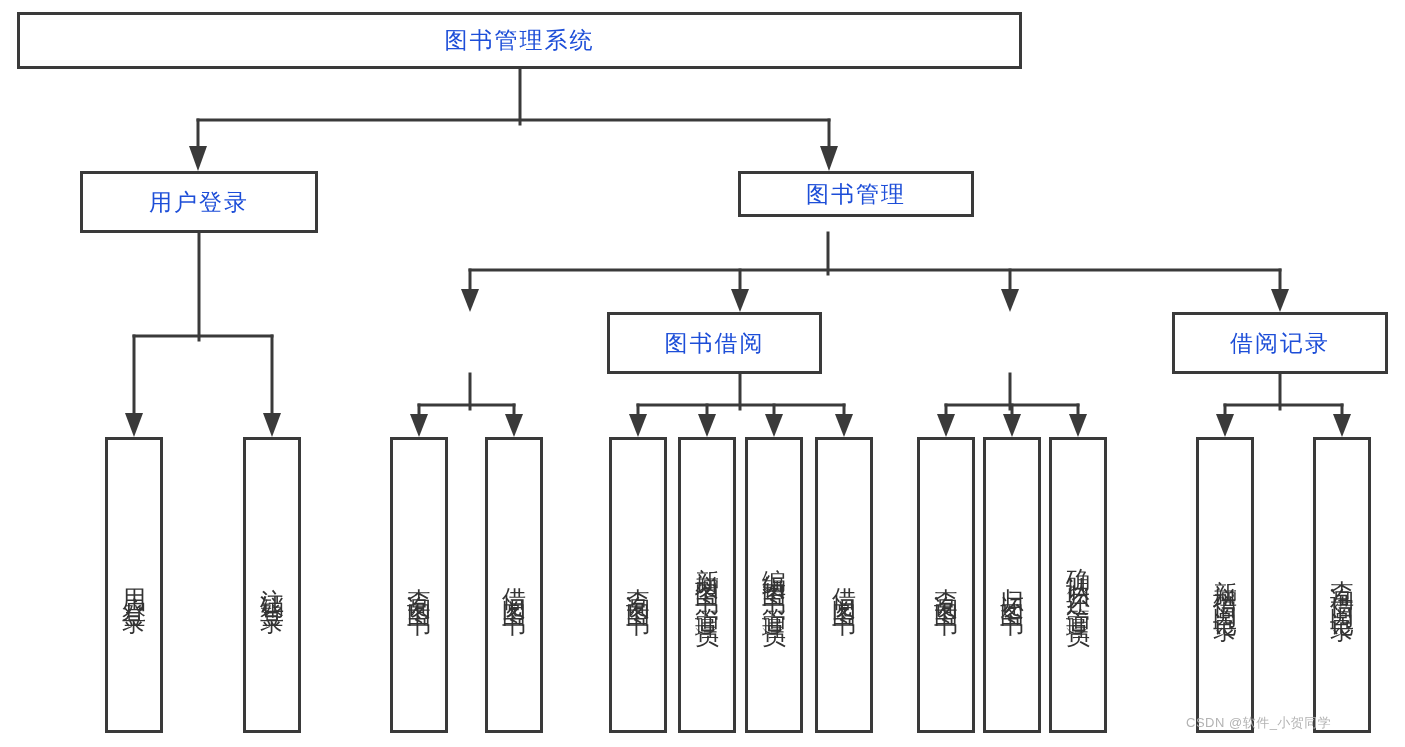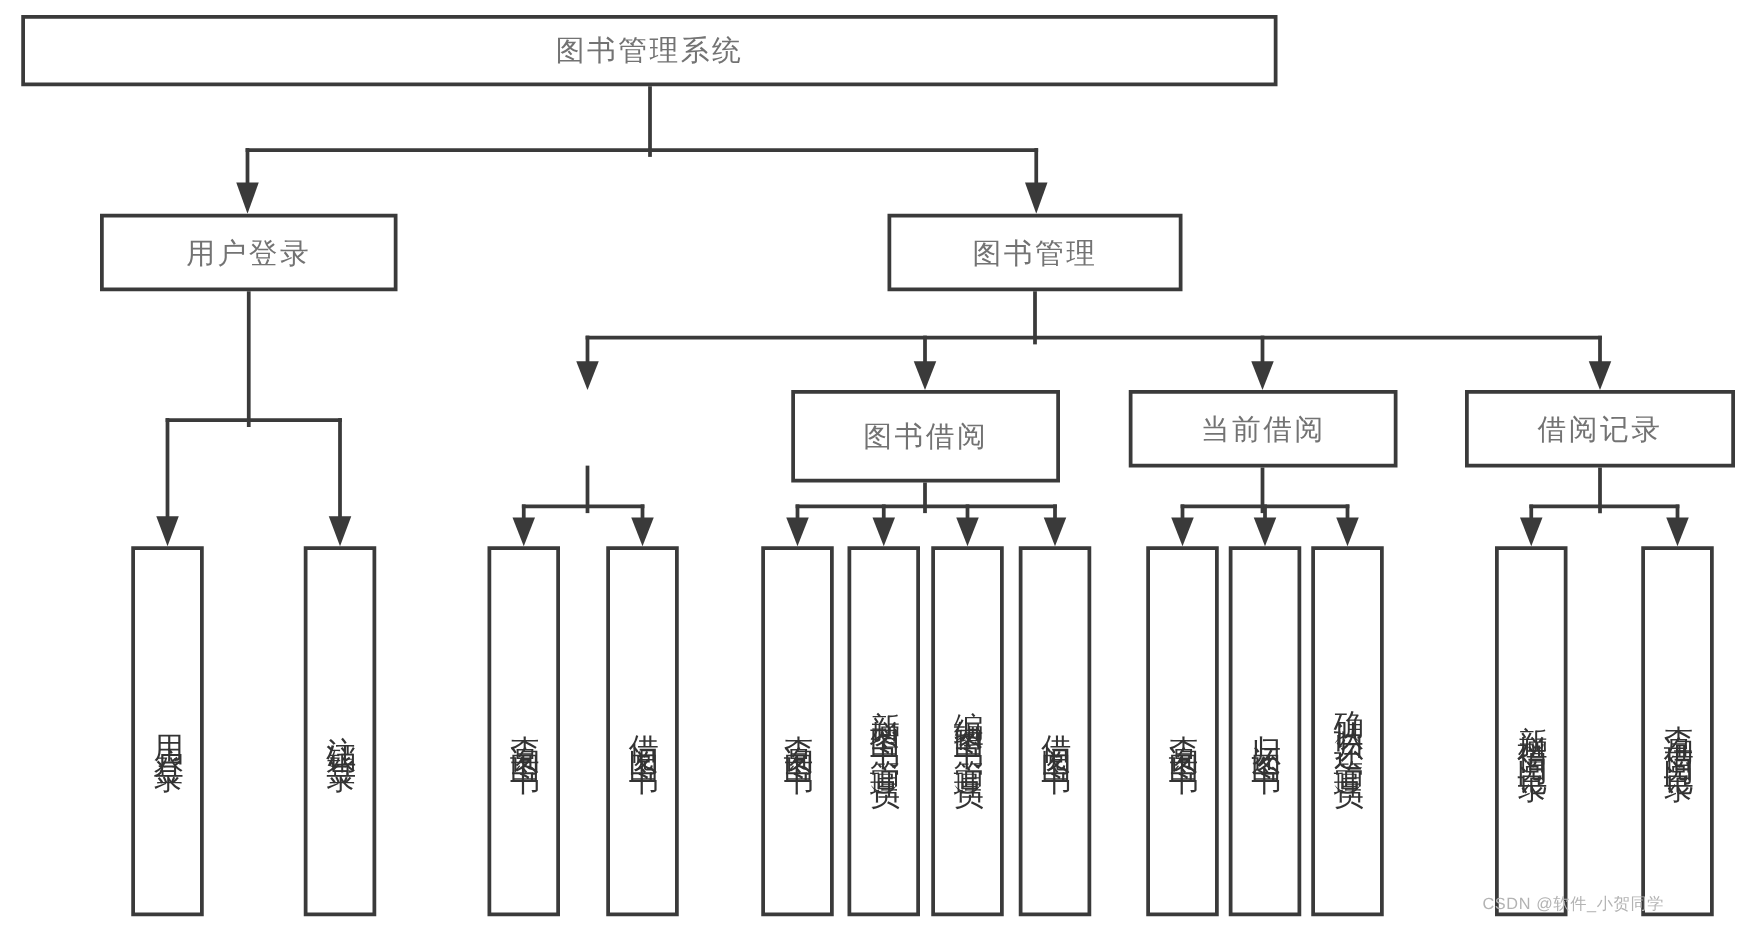--- a/index.html
+++ b/index.html
@@ -28,21 +28,21 @@
     background: #ffffff;
     border: 3px solid #3a3a3a;
     display: flex;
     align-items: center;
     justify-content: center;
     z-index: 2;
   }
   .box.h span {
     font-size: 23px;
     letter-spacing: 2px;
-    color: #737373;
+    color: #1d4ed8;
     white-space: nowrap;
   }
   .box.v span {
     writing-mode: vertical-rl;
     text-orientation: mixed;
     font-size: 24px;
     letter-spacing: 8px;
     line-height: 1;
     color: #333333;
   }
@@ -128,29 +128,26 @@
     </g>
   </svg>
 
   <div class="box h" style="left:17px;top:12px;width:1005px;height:57px">
     <span>图书管理系统</span>
   </div>
 
   <div class="box h" style="left:80px;top:171px;width:238px;height:62px">
     <span>用户登录</span>
   </div>
-  <div class="box h" style="left:710px;top:171px;width:236px;height:62px">
+  <div class="box h" style="left:738px;top:171px;width:236px;height:46px">
     <span>图书管理</span>
   </div>
 
-  <div class="box h" style="left:633px;top:312px;width:215px;height:74px">
+  <div class="box h" style="left:607px;top:312px;width:215px;height:62px">
     <span>图书借阅</span>
-  </div>
-  <div class="box h" style="left:903px;top:312px;width:215px;height:62px">
-    <span>当前借阅</span>
   </div>
   <div class="box h" style="left:1172px;top:312px;width:216px;height:62px">
     <span>借阅记录</span>
   </div>
 
   <div class="box v" style="left:105px;top:437px;width:58px;height:296px">
     <span>用户登录</span>
   </div>
   <div class="box v" style="left:243px;top:437px;width:58px;height:296px">
     <span>注销登录</span>

